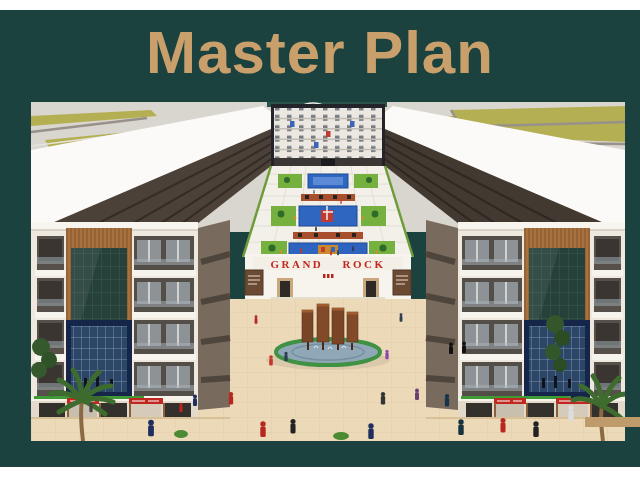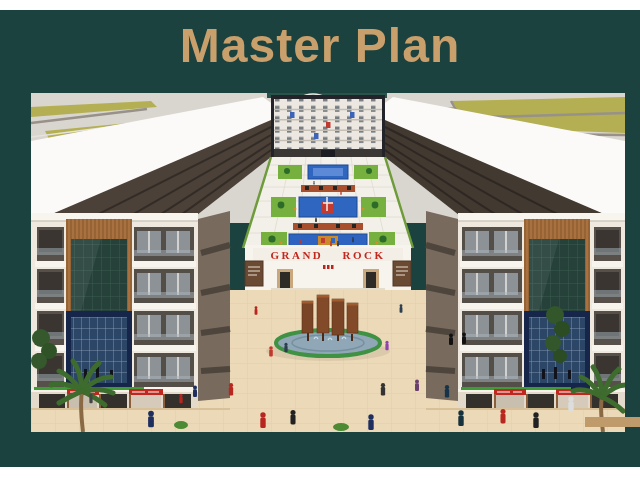--- a/index.html
+++ b/index.html
@@ -1,20 +1,20 @@
 <!DOCTYPE html>
 <html><head>
 <meta charset="utf-8">
 <style>
   html,body{margin:0;padding:0;background:#fff;font-family:"Liberation Sans",sans-serif;}
   .slide{position:relative;width:640px;height:480px;background:#ffffff;overflow:hidden;}
   .green-panel{position:absolute;left:0;top:10px;width:640px;height:457px;background:#1b423e;}
   .title{position:absolute;top:18px;left:0;width:100%;margin:0;text-align:center;
-         font-size:48px;font-weight:bold;letter-spacing:1px;color:#c9a06c;}
-  .render{position:absolute;left:23px;top:93px;width:490px;height:339px;padding-left:8px;}
+         font-size:60px;font-weight:bold;letter-spacing:1px;color:#c9a06c;}
+  .render{position:absolute;left:23px;top:102px;width:490px;height:339px;padding-left:8px;}
   .render svg{display:block;width:594px;height:339px;}
   .accent-bar{position:absolute;left:585px;top:417px;width:55px;height:10px;background:#bf9a6a;z-index:6;}
 </style>
 </head>
 <body>
 
 <div class="slide">
   <div class="green-panel"></div>
   <h1 class="title">Master Plan</h1>
 

